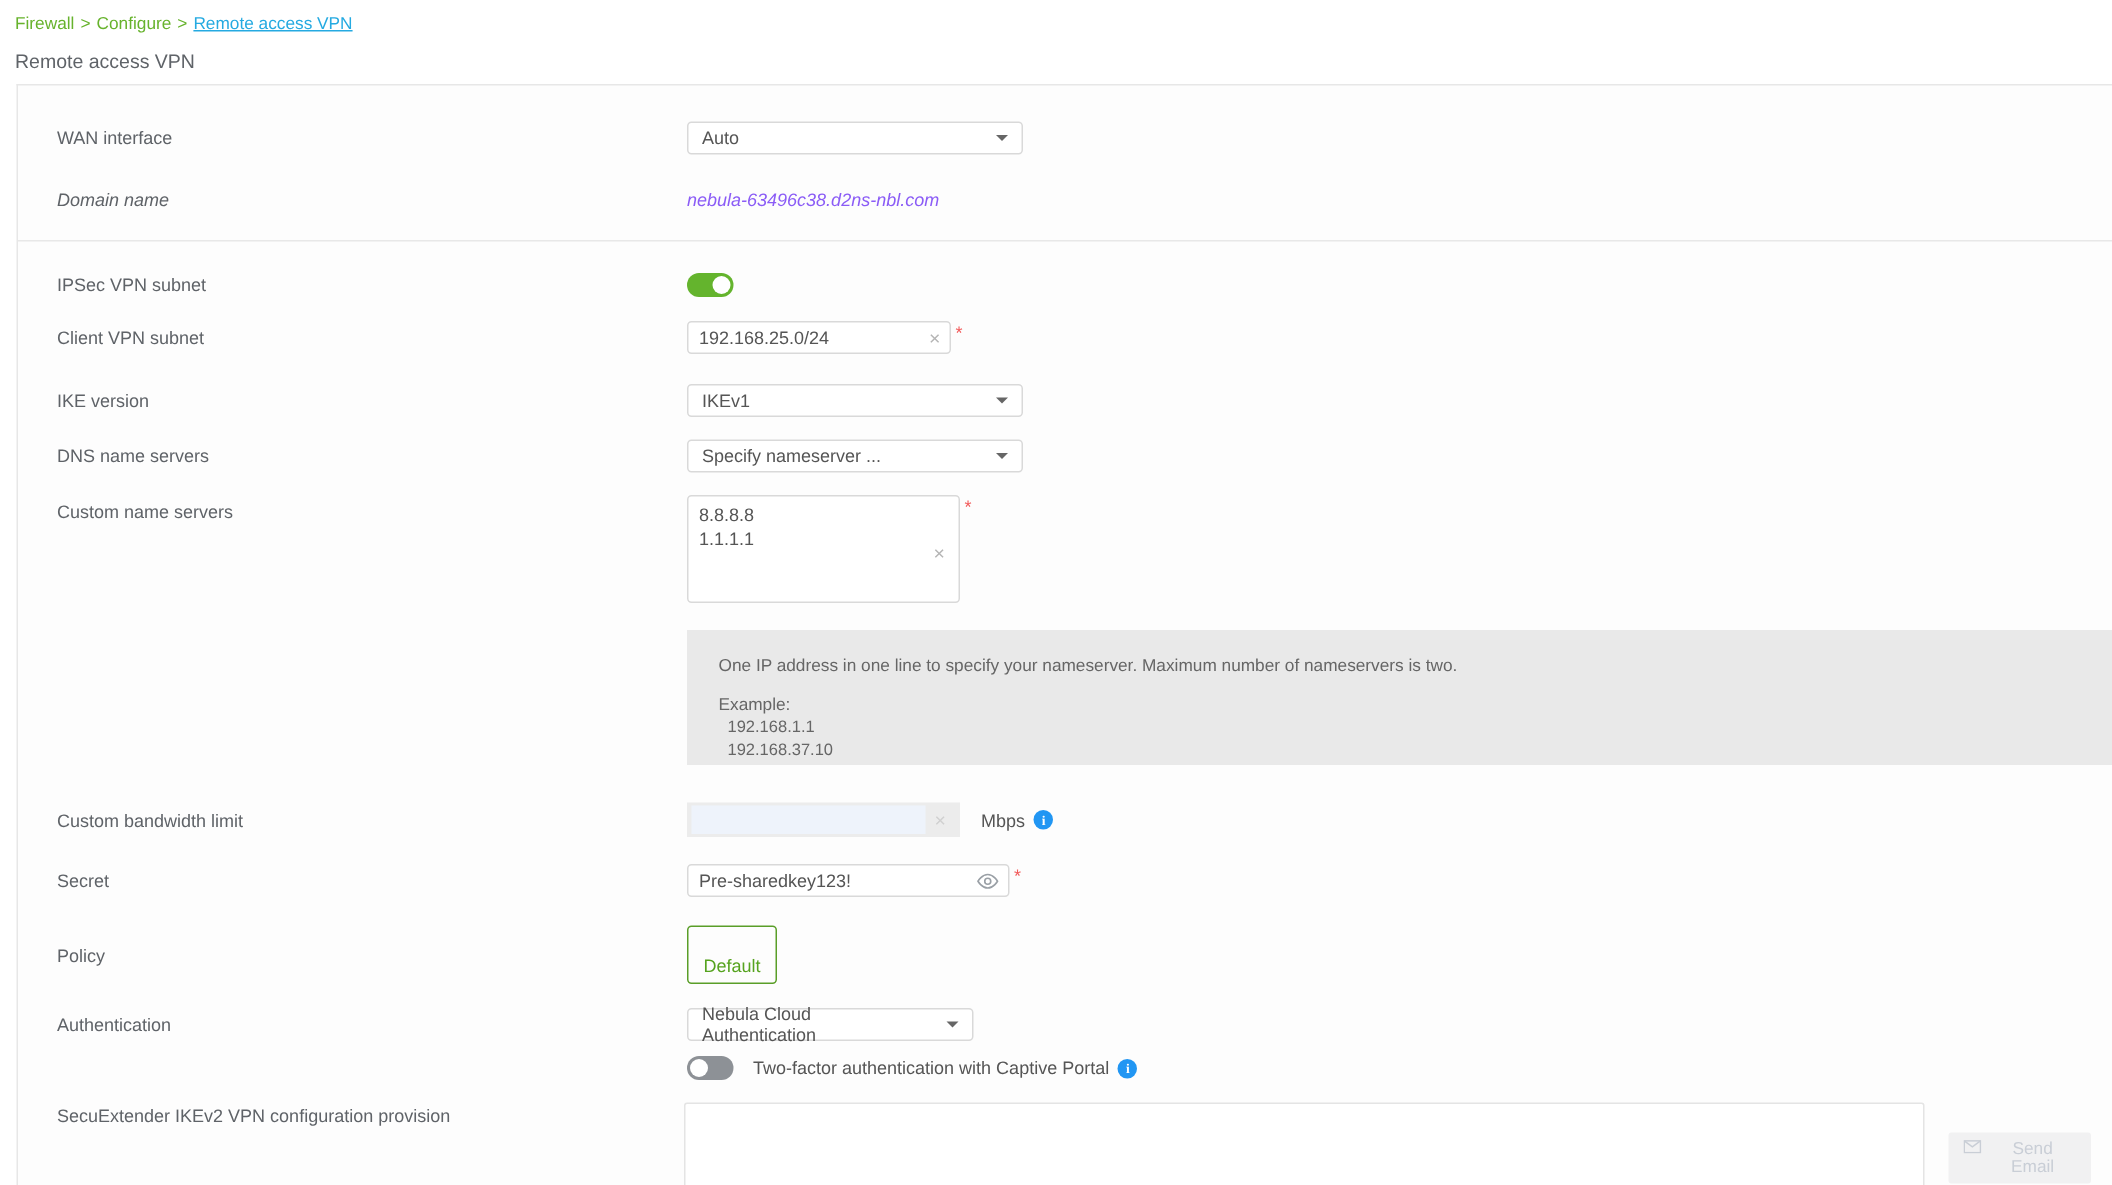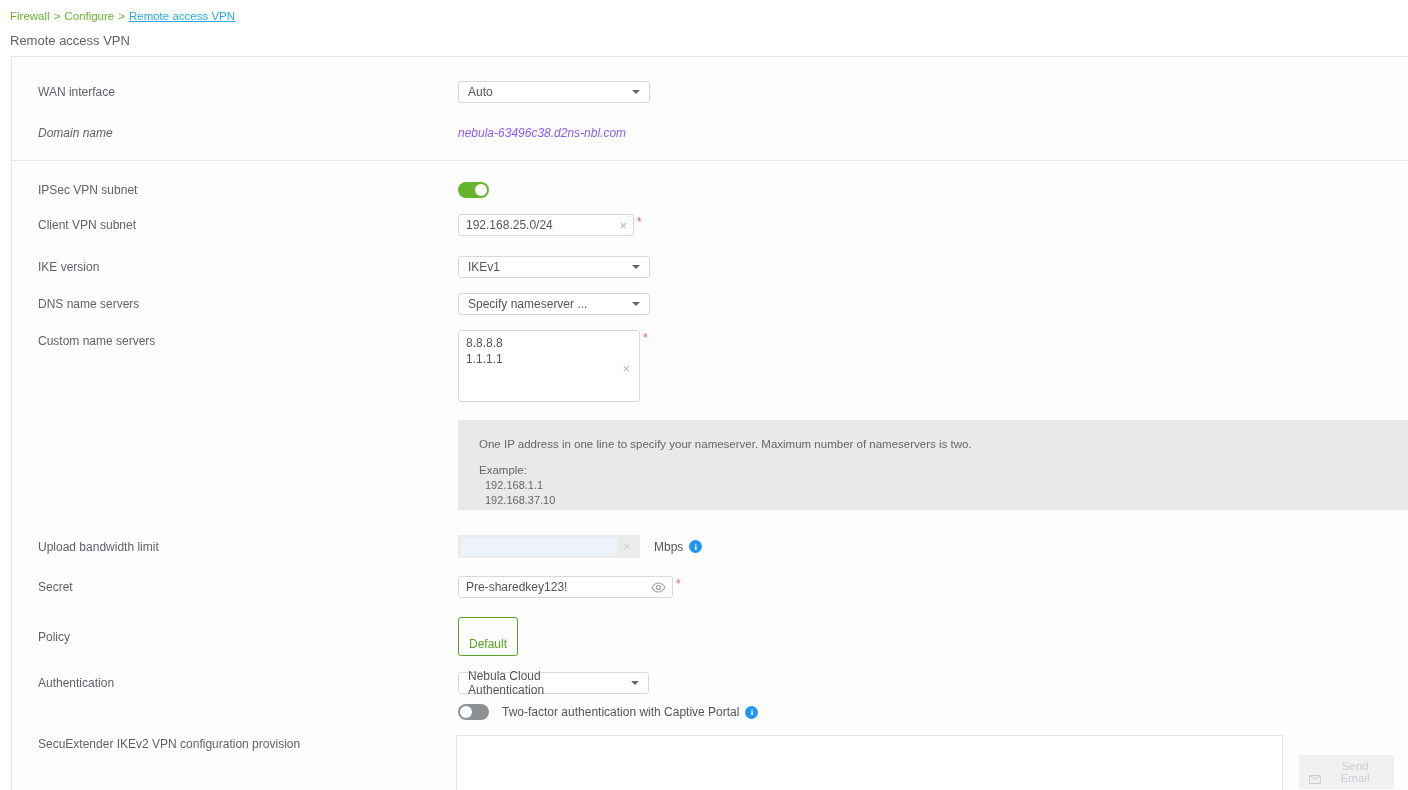--- a/index.html
+++ b/index.html
@@ -22,21 +22,21 @@
     border:1px solid #e7e7e7; border-right:none;
     height:735px; position:relative;
   }
   .row { display:flex; align-items:center; }
   .row.top { align-items:flex-start; }
   .row-label { width:446px; flex-shrink:0; padding-left:26px; color:#5f6368; }
   .divider { border-top:1px solid #e8e8e8; margin-top:20px; }
 
   
   .select {
-    width:192px; height:22px; background:#fff;
+    width:224px; height:22px; background:#fff;
     border:1px solid #d9d9d9; border-radius:3px;
     display:flex; align-items:center; justify-content:space-between;
     padding:0 9px; color:#555; cursor:pointer;
   }
   .caret { width:0; height:0; border-left:4px solid transparent; border-right:4px solid transparent; border-top:4px solid #666; }
   .input-wrap { position:relative; display:flex; align-items:center; }
   .text-input {
     height:22px; border:1px solid #d9d9d9; border-radius:3px; background:#fff;
     padding:0 22px 0 7px; color:#555; font-family:"Liberation Sans", sans-serif; font-size:12px; outline:none; width:100%;
   }
@@ -86,21 +86,21 @@
   .two-factor { margin-top:10px; display:flex; align-items:center; }
   .two-factor .tf-label { margin-left:13px; color:#555; }
 
   .provision-area { display:flex; align-items:flex-start; flex:1; padding-right:14px; }
   .provision-ta {
     width:840px; height:67px; border:1px solid #e4e4e4; border-radius:2px; background:#fff;
     resize:none; outline:none; margin-left:-2px;
   }
   .send-btn {
     margin-left:16px; margin-top:20px; background:#f1f1f2; color:#c9ced6; border:none;
-    padding:5px 10px; font-size:11.5px; border-radius:2px; display:flex; align-items:flex-end; gap:5px;
+    padding:5px 10px; font-size:11.5px; border-radius:2px; display:flex; align-items:flex-start; gap:5px;
     font-family:"Liberation Sans", sans-serif; cursor:default;
   }
 
   
   .r-wan { margin-top:24px; }
   .r-domain { margin-top:23px;font-style:italic; }
   .r-ipsec { margin-top:21px; }
   .r-subnet { margin-top:16px; }
   .r-ike { margin-top:20px;align-items:center; }
   .r-dns { margin-top:15px; }
@@ -183,21 +183,21 @@
   </div>
 
   <div class="hint-box">
     <div>One IP address in one line to specify your nameserver. Maximum number of nameservers is two.</div>
     <div class="example">Example:</div>
     <div class="ex-ip">192.168.1.1</div>
     <div class="ex-ip">192.168.37.10</div>
   </div>
 
   <div class="row r-upload">
-    <div class="row-label">Upload bandwidth limit</div>
+    <div class="row-label">Custom bandwidth limit</div>
     <div class="disabled-wrap">
       <input class="disabled-input" disabled="" value="" style="">
       <span class="clear-x">×</span>
     </div>
     <span class="unit-label">Mbps</span>
     <span class="info-icon">i</span>
   </div>
 
   <div class="row r-secret">
     <div class="row-label">Secret</div>

